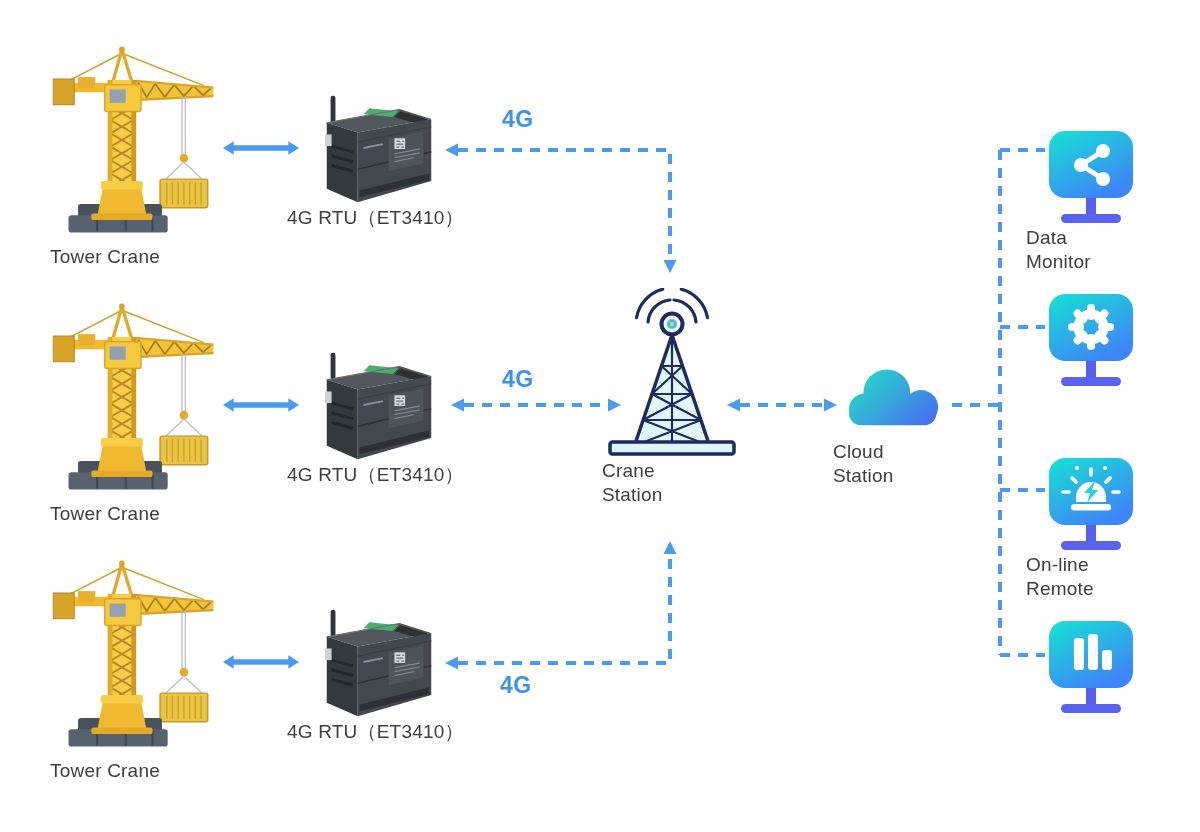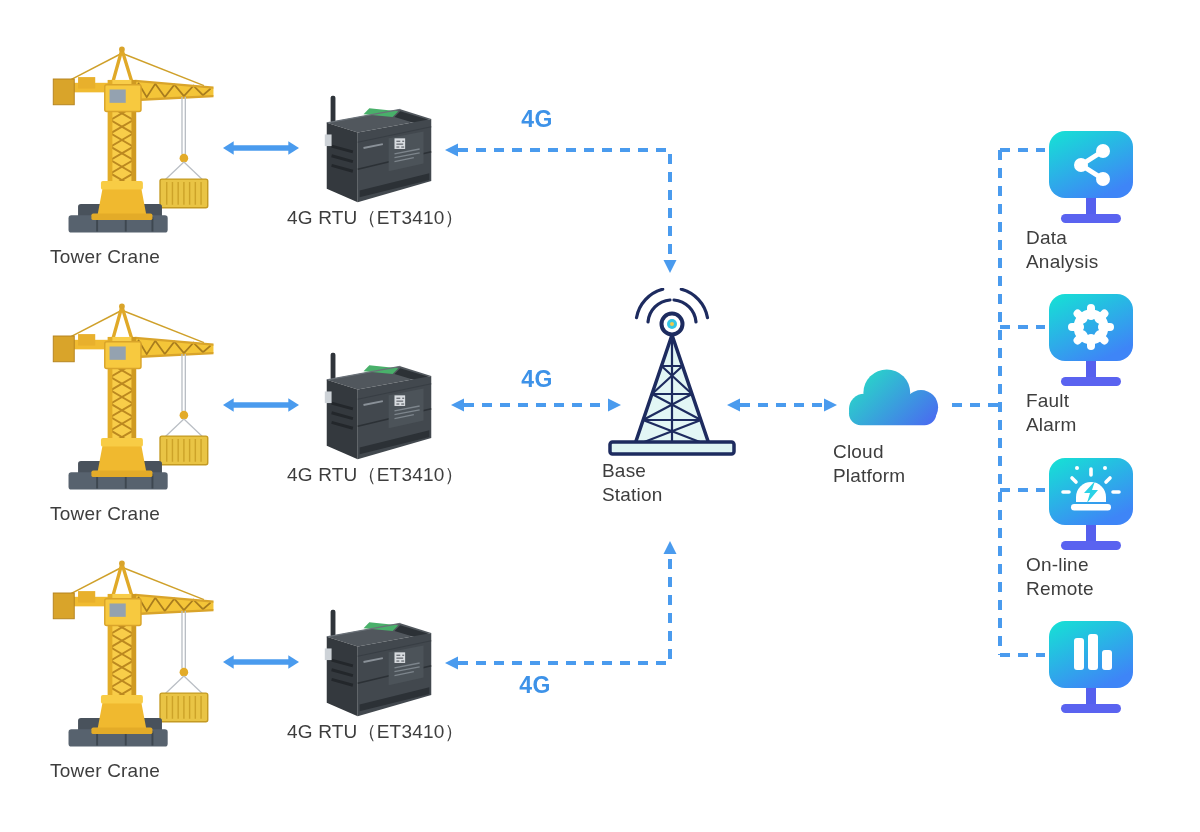--- a/index.html
+++ b/index.html
@@ -4,21 +4,21 @@
 <style>
   html,body { margin:0; padding:0; background:#ffffff; font-family:"Liberation Sans",sans-serif; }
   .canvas { position:relative; width:1200px; height:832px; background:#ffffff; overflow:hidden; }
   svg.node { position:absolute; display:block; }
   .overlay { position:absolute; left:0; top:0; width:1200px; height:832px; }
   .node-label {
     position:absolute; text-align:left; color:#3d3d3d;
     font-size:19px; line-height:1.24; white-space:pre-line; letter-spacing:0.2px;
   }
   .net-label {
-    position:absolute; text-align:center; color:#3d92e8;
+    position:absolute; text-align:left; color:#3d92e8;
     font-size:23px; font-weight:700; width:70px; letter-spacing:0.5px;
   }
   .defs-holder { position:absolute; width:0; height:0; overflow:hidden; }
 </style>
 </head>
 <body>
 
 <svg class="defs-holder" aria-hidden="true">
   <defs>
     <linearGradient id="icongrad" x1="0" y1="0" x2="0.6" y2="1">
@@ -233,42 +233,40 @@
   <div class="node-label" style="left:287px;top:463px;width:180px">4G RTU（ET3410）</div>
   <div class="node-label" style="left:287px;top:720px;width:180px">4G RTU（ET3410）</div>
 
   <div class="net-label" style="left:502px;top:106px">4G</div>
   <div class="net-label" style="left:502px;top:366px">4G</div>
   <div class="net-label" style="left:500px;top:672px">4G</div>
 
   <svg class="node" style="left:602px;top:288px" width="140" height="180" viewBox="0 0 140 180">
       <use href="#sym-tower"></use>
     </svg>
-  <div class="node-label" style="left:602px;top:459px;width:140px">Base
+  <div class="node-label" style="left:602px;top:459px;width:140px">Crane
 Station</div>
 
   <svg class="node" style="left:840px;top:364px" width="108" height="72" viewBox="0 0 120 80">
       <use href="#sym-cloud"></use>
     </svg>
   <div class="node-label" style="left:833px;top:440px;width:122px">Cloud
-Platform</div>
+Station</div>
 
   <svg class="node" style="left:1048px;top:130px" width="86" height="96" viewBox="0 0 86 96">
       <use href="#sym-appframe"></use>
       <use href="#sym-glyph-share"></use>
     </svg>
   <div class="node-label" style="left:1026px;top:226px;width:130px">Data
-Analysis</div>
+Monitor</div>
 
   <svg class="node" style="left:1048px;top:293px" width="86" height="96" viewBox="0 0 86 96">
       <use href="#sym-appframe"></use>
       <use href="#sym-glyph-gear"></use>
     </svg>
-  <div class="node-label" style="left:1026px;top:389px;width:130px">Fault
-Alarm</div>
 
   <svg class="node" style="left:1048px;top:457px" width="86" height="96" viewBox="0 0 86 96">
       <use href="#sym-appframe"></use>
       <use href="#sym-glyph-beacon"></use>
     </svg>
   <div class="node-label" style="left:1026px;top:553px;width:130px">On-line
 Remote</div>
 
   <svg class="node" style="left:1048px;top:620px" width="86" height="96" viewBox="0 0 86 96">
       <use href="#sym-appframe"></use>

